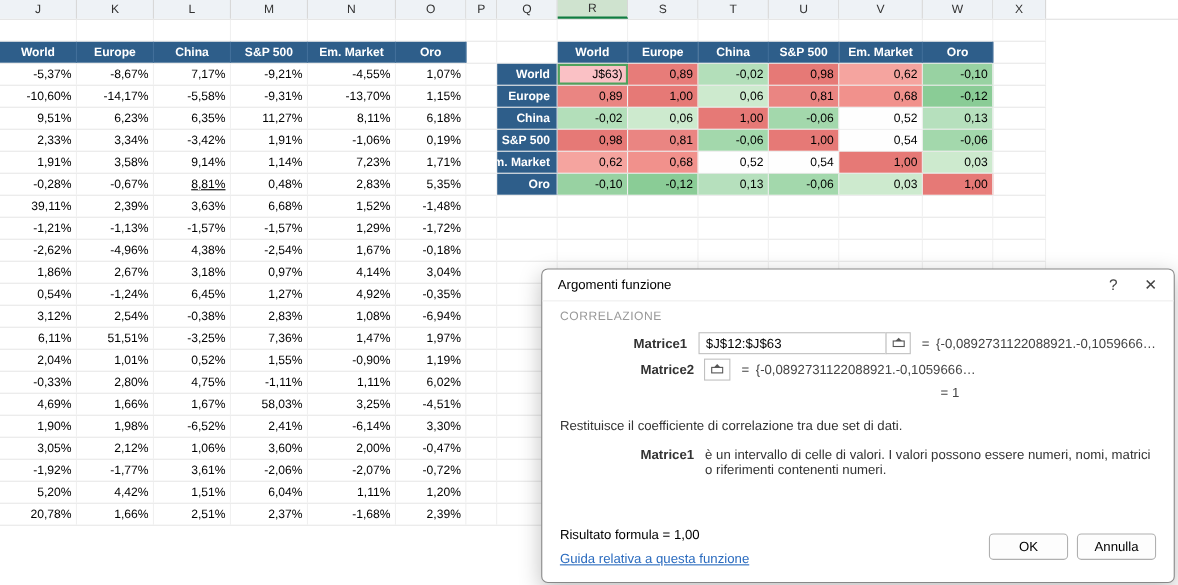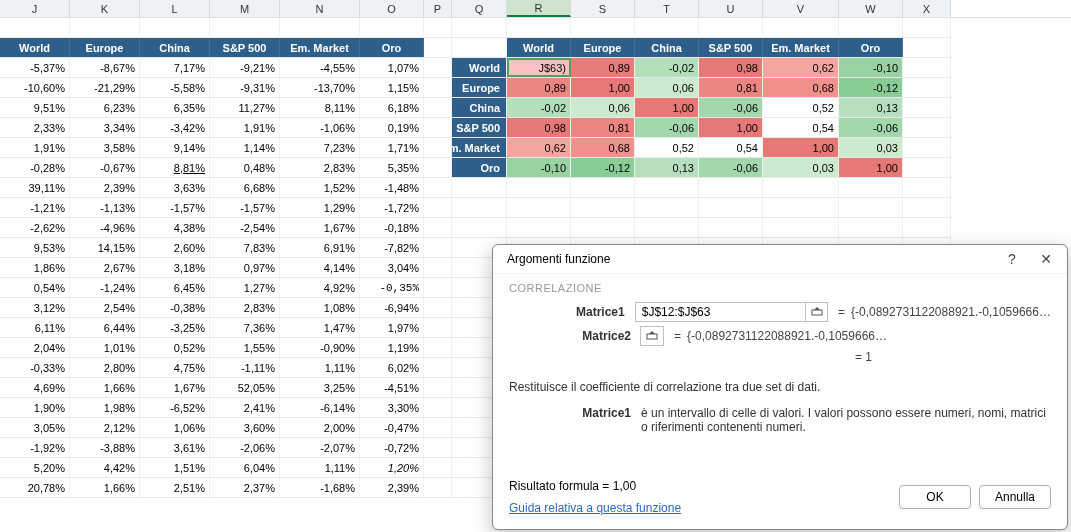--- a/index.html
+++ b/index.html
@@ -148,21 +148,21 @@
       <div class="cell r selcell" style="width: 64px; background: rgb(250, 193, 197);">J$63)</div>
       <div class="cell r" style="width: 64px; background: rgb(231, 124, 121);">0,89</div>
       <div class="cell r" style="width: 64px; background: rgb(179, 223, 186);">-0,02</div>
       <div class="cell r" style="width: 64px; background: rgb(230, 121, 118);">0,98</div>
       <div class="cell r" style="width: 76px; background: rgb(245, 164, 159);">0,62</div>
       <div class="cell r" style="width: 64px; background: rgb(152, 210, 162);">-0,10</div>
       <div class="cell " style="width: 48px;"></div>
     </div>
     <div class="rowline">
       <div class="cell r" style="width: 70px;">-10,60%</div>
-      <div class="cell r" style="width: 70px;">-21,29%</div>
+      <div class="cell r" style="width: 70px;">-14,17%</div>
       <div class="cell r" style="width: 70px;">-5,58%</div>
       <div class="cell r" style="width: 70px;">-9,31%</div>
       <div class="cell r" style="width: 80px;">-13,70%</div>
       <div class="cell r" style="width: 64px;">1,15%</div>
       <div class="cell " style="width: 28px;"></div>
       <div class="cell rowhd" style="width: 55px;">Europe</div>
       <div class="cell r" style="width: 64px; background: rgb(234, 133, 130);">0,89</div>
       <div class="cell r" style="width: 64px; background: rgb(230, 121, 118);">1,00</div>
       <div class="cell r" style="width: 64px; background: rgb(205, 234, 206);">0,06</div>
       <div class="cell r" style="width: 64px; background: rgb(234, 133, 130);">0,81</div>
@@ -283,37 +283,20 @@
       <div class="cell " style="width: 55px;"></div>
       <div class="cell " style="width: 64px;"></div>
       <div class="cell " style="width: 64px;"></div>
       <div class="cell " style="width: 64px;"></div>
       <div class="cell " style="width: 64px;"></div>
       <div class="cell " style="width: 76px;"></div>
       <div class="cell " style="width: 64px;"></div>
       <div class="cell " style="width: 48px;"></div>
     </div>
     <div class="rowline">
-      <div class="cell r" style="width: 70px;">9,53%</div>
-      <div class="cell r" style="width: 70px;">14,15%</div>
-      <div class="cell r" style="width: 70px;">2,60%</div>
-      <div class="cell r" style="width: 70px;">7,83%</div>
-      <div class="cell r" style="width: 80px;">6,91%</div>
-      <div class="cell r" style="width: 64px;">-7,82%</div>
-      <div class="cell " style="width: 28px;"></div>
-      <div class="cell " style="width: 55px;"></div>
-      <div class="cell " style="width: 64px;"></div>
-      <div class="cell " style="width: 64px;"></div>
-      <div class="cell " style="width: 64px;"></div>
-      <div class="cell " style="width: 64px;"></div>
-      <div class="cell " style="width: 76px;"></div>
-      <div class="cell " style="width: 64px;"></div>
-      <div class="cell " style="width: 48px;"></div>
-    </div>
-    <div class="rowline">
       <div class="cell r" style="width: 70px;">1,86%</div>
       <div class="cell r" style="width: 70px;">2,67%</div>
       <div class="cell r" style="width: 70px;">3,18%</div>
       <div class="cell r" style="width: 70px;">0,97%</div>
       <div class="cell r" style="width: 80px;">4,14%</div>
       <div class="cell r" style="width: 64px;">3,04%</div>
       <div class="cell " style="width: 28px;"></div>
       <div class="cell " style="width: 55px;"></div>
       <div class="cell " style="width: 64px;"></div>
       <div class="cell " style="width: 64px;"></div>
@@ -322,21 +305,21 @@
       <div class="cell " style="width: 76px;"></div>
       <div class="cell " style="width: 64px;"></div>
       <div class="cell " style="width: 48px;"></div>
     </div>
     <div class="rowline">
       <div class="cell r" style="width: 70px;">0,54%</div>
       <div class="cell r" style="width: 70px;">-1,24%</div>
       <div class="cell r" style="width: 70px;">6,45%</div>
       <div class="cell r" style="width: 70px;">1,27%</div>
       <div class="cell r" style="width: 80px;">4,92%</div>
-      <div class="cell r" style="width: 64px; font-family: Liberation Mono, monospace;">-0,35%</div>
+      <div class="cell r" style="width: 64px;">-0,35%</div>
       <div class="cell " style="width: 28px;"></div>
       <div class="cell " style="width: 55px;"></div>
       <div class="cell " style="width: 64px;"></div>
       <div class="cell " style="width: 64px;"></div>
       <div class="cell " style="width: 64px;"></div>
       <div class="cell " style="width: 64px;"></div>
       <div class="cell " style="width: 76px;"></div>
       <div class="cell " style="width: 64px;"></div>
       <div class="cell " style="width: 48px;"></div>
     </div>
@@ -352,21 +335,21 @@
       <div class="cell " style="width: 64px;"></div>
       <div class="cell " style="width: 64px;"></div>
       <div class="cell " style="width: 64px;"></div>
       <div class="cell " style="width: 64px;"></div>
       <div class="cell " style="width: 76px;"></div>
       <div class="cell " style="width: 64px;"></div>
       <div class="cell " style="width: 48px;"></div>
     </div>
     <div class="rowline">
       <div class="cell r" style="width: 70px;">6,11%</div>
-      <div class="cell r" style="width: 70px;">6,44%</div>
+      <div class="cell r" style="width: 70px;">51,51%</div>
       <div class="cell r" style="width: 70px;">-3,25%</div>
       <div class="cell r" style="width: 70px;">7,36%</div>
       <div class="cell r" style="width: 80px;">1,47%</div>
       <div class="cell r" style="width: 64px;">1,97%</div>
       <div class="cell " style="width: 28px;"></div>
       <div class="cell " style="width: 55px;"></div>
       <div class="cell " style="width: 64px;"></div>
       <div class="cell " style="width: 64px;"></div>
       <div class="cell " style="width: 64px;"></div>
       <div class="cell " style="width: 64px;"></div>
@@ -405,21 +388,21 @@
       <div class="cell " style="width: 64px;"></div>
       <div class="cell " style="width: 64px;"></div>
       <div class="cell " style="width: 76px;"></div>
       <div class="cell " style="width: 64px;"></div>
       <div class="cell " style="width: 48px;"></div>
     </div>
     <div class="rowline">
       <div class="cell r" style="width: 70px;">4,69%</div>
       <div class="cell r" style="width: 70px;">1,66%</div>
       <div class="cell r" style="width: 70px;">1,67%</div>
-      <div class="cell r" style="width: 70px;">52,05%</div>
+      <div class="cell r" style="width: 70px;">58,03%</div>
       <div class="cell r" style="width: 80px;">3,25%</div>
       <div class="cell r" style="width: 64px;">-4,51%</div>
       <div class="cell " style="width: 28px;"></div>
       <div class="cell " style="width: 55px;"></div>
       <div class="cell " style="width: 64px;"></div>
       <div class="cell " style="width: 64px;"></div>
       <div class="cell " style="width: 64px;"></div>
       <div class="cell " style="width: 64px;"></div>
       <div class="cell " style="width: 76px;"></div>
       <div class="cell " style="width: 64px;"></div>
@@ -454,42 +437,42 @@
       <div class="cell " style="width: 64px;"></div>
       <div class="cell " style="width: 64px;"></div>
       <div class="cell " style="width: 64px;"></div>
       <div class="cell " style="width: 64px;"></div>
       <div class="cell " style="width: 76px;"></div>
       <div class="cell " style="width: 64px;"></div>
       <div class="cell " style="width: 48px;"></div>
     </div>
     <div class="rowline">
       <div class="cell r" style="width: 70px;">-1,92%</div>
-      <div class="cell r" style="width: 70px;">-3,88%</div>
+      <div class="cell r" style="width: 70px;">-1,77%</div>
       <div class="cell r" style="width: 70px;">3,61%</div>
       <div class="cell r" style="width: 70px;">-2,06%</div>
       <div class="cell r" style="width: 80px;">-2,07%</div>
       <div class="cell r" style="width: 64px;">-0,72%</div>
       <div class="cell " style="width: 28px;"></div>
       <div class="cell " style="width: 55px;"></div>
       <div class="cell " style="width: 64px;"></div>
       <div class="cell " style="width: 64px;"></div>
       <div class="cell " style="width: 64px;"></div>
       <div class="cell " style="width: 64px;"></div>
       <div class="cell " style="width: 76px;"></div>
       <div class="cell " style="width: 64px;"></div>
       <div class="cell " style="width: 48px;"></div>
     </div>
     <div class="rowline">
       <div class="cell r" style="width: 70px;">5,20%</div>
       <div class="cell r" style="width: 70px;">4,42%</div>
       <div class="cell r" style="width: 70px;">1,51%</div>
       <div class="cell r" style="width: 70px;">6,04%</div>
       <div class="cell r" style="width: 80px;">1,11%</div>
-      <div class="cell r" style="width: 64px; font-style: italic;">1,20%</div>
+      <div class="cell r" style="width: 64px;">1,20%</div>
       <div class="cell " style="width: 28px;"></div>
       <div class="cell " style="width: 55px;"></div>
       <div class="cell " style="width: 64px;"></div>
       <div class="cell " style="width: 64px;"></div>
       <div class="cell " style="width: 64px;"></div>
       <div class="cell " style="width: 64px;"></div>
       <div class="cell " style="width: 76px;"></div>
       <div class="cell " style="width: 64px;"></div>
       <div class="cell " style="width: 48px;"></div>
     </div>

